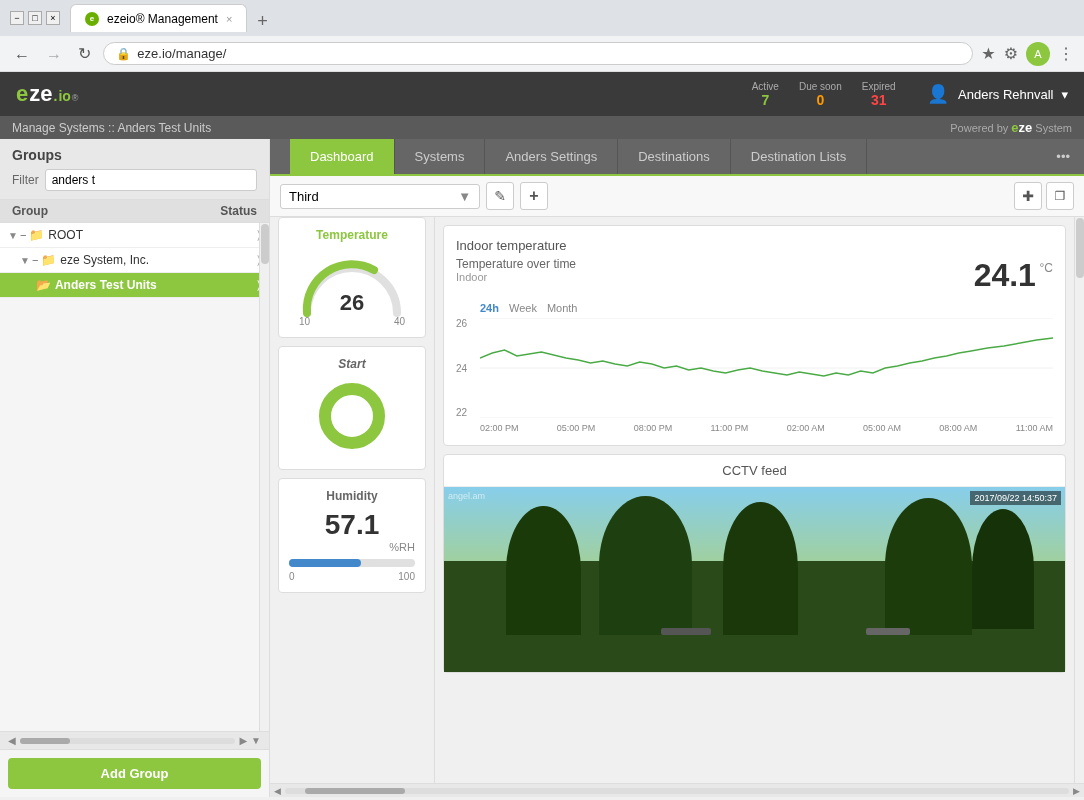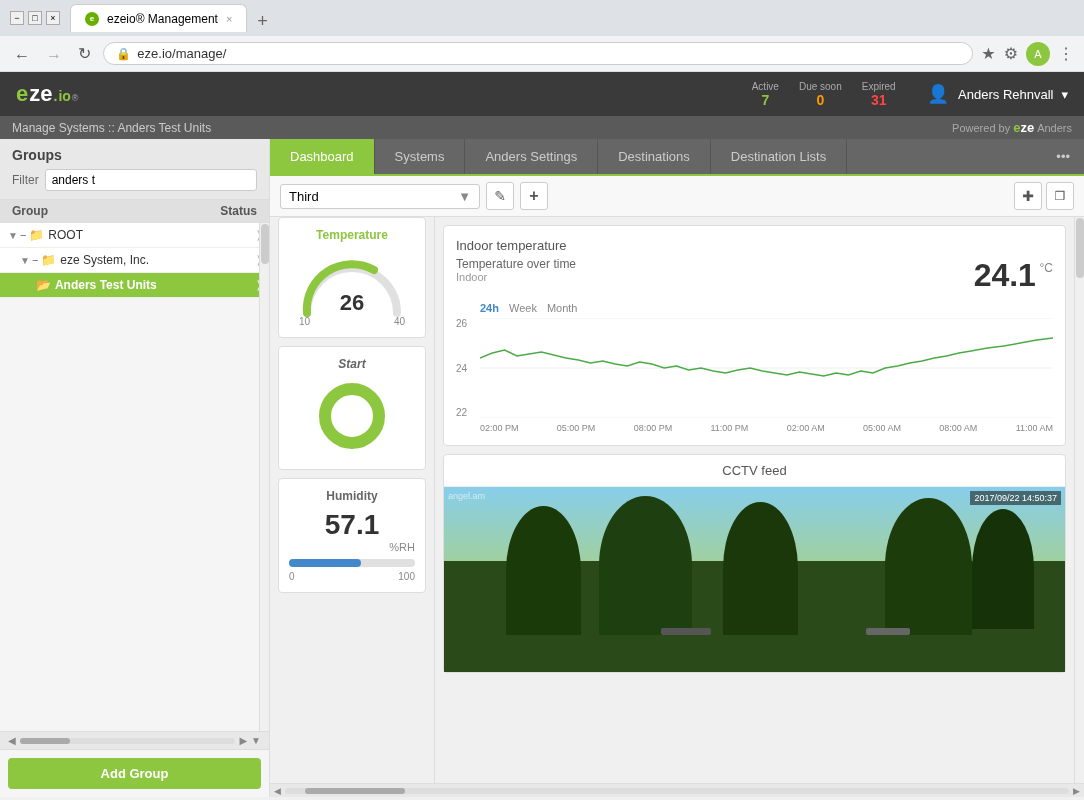--- a/index.html
+++ b/index.html
@@ -67,21 +67,21 @@
   </div>
 </div>
 
 <div style="background:#5a5a5a;padding:4px 12px;display:flex;align-items:center;justify-content:space-between;">
   <span style="color:#ccc;font-size:12px;">Manage Systems :: Anders Test Units</span>
   <div style="color:#aaa;font-size:11px;display:flex;align-items:baseline;gap:3px;">
     <span>Powered by</span>
     <span style="color:white;font-size:13px;font-weight:bold;">
       <span style="color:#8dc63f;">e</span><span style="color:white;">ze</span>
     </span>
-    <span style="color:#aaa;font-size:11px;">Anders</span>
+    <span style="color:#aaa;font-size:11px;">System</span>
   </div>
 </div>
 
 <div style="display:flex;height:calc(800px - 36px - 36px - 44px - 26px);overflow:hidden;">
 
   <div style="width:270px;background:#f5f5f5;border-right:1px solid #ddd;display:flex;flex-direction:column;height:100%;">
     <div style="padding:8px 12px;background:#e8e8e8;border-bottom:1px solid #ddd;">
       <div style="font-size:14px;font-weight:bold;color:#444;margin-bottom:6px;">Groups</div>
       <div style="display:flex;align-items:center;gap:6px;">
         <span style="font-size:12px;color:#666;">Filter</span>
@@ -131,21 +131,21 @@
     </div>
 
     <div style="padding:8px;border-top:1px solid #ddd;">
       <button style="width:100%;background:#8dc63f;color:white;border:none;border-radius:4px;padding:8px;font-size:13px;font-weight:bold;cursor:pointer;">Add Group</button>
     </div>
   </div>
 
   <div style="flex:1;display:flex;flex-direction:column;overflow:hidden;">
 
     <div style="display:flex;background:#666;border-bottom:2px solid #8dc63f;flex-shrink:0;">
-      <div style="padding:10px 20px;color:white;font-size:13px;cursor:pointer;background:#8dc63f;border-right:1px solid #555;">
+      <div style="padding:10px 20px;color:white;font-size:13px;cursor:pointer;background:#8dc63f;border-right:1px solid #555;margin-left:20px;">
         <span>Dashboard</span>
       </div>
       <div style="padding:10px 20px;color:#ccc;font-size:13px;cursor:pointer;border-right:1px solid #555;">
         <span>Systems</span>
       </div>
       <div style="padding:10px 20px;color:#ccc;font-size:13px;cursor:pointer;border-right:1px solid #555;">
         <span>Anders Settings</span>
       </div>
       <div style="padding:10px 20px;color:#ccc;font-size:13px;cursor:pointer;border-right:1px solid #555;">
         <span>Destinations</span>

